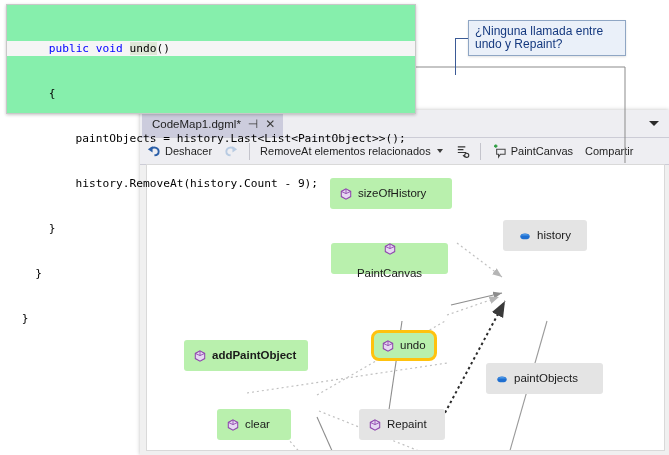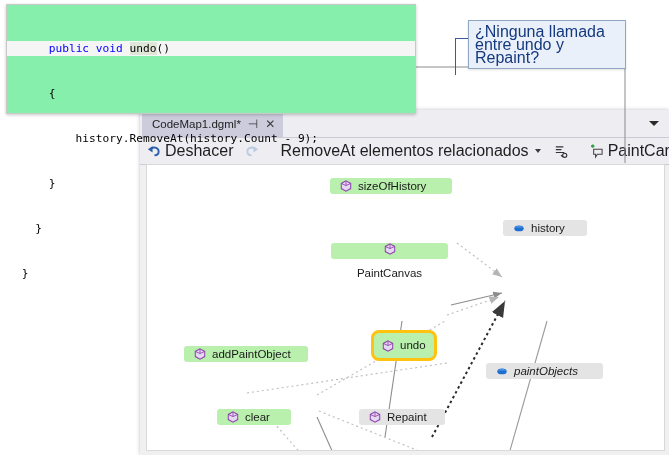--- a/index.html
+++ b/index.html
@@ -30,21 +30,21 @@
   .ident-hl{background:#dfe8d8;}
   .caret{
     display:inline-block;width:0;border-left:1px solid #000;
     height:11px;vertical-align:-2px;margin-right:-1px;
   }
 
   
   #callout{
     position:absolute;left:468px;top:20px;width:144px;
     background:#eaf0f9;border:1px solid #8fa6c4;
-    color:#15397f;font-size:16px;line-height:13px;
+    color:#15397f;font-size:12px;line-height:13px;
     padding:4px 6px;z-index:40;
     box-shadow:0 1px 2px rgba(0,0,0,.12);
   }
   #callout-leader{
     position:absolute;left:455px;top:38px;width:14px;height:36px;
     border-left:1px solid #3b5a96;border-top:1px solid #3b5a96;
     z-index:39;
   }
 
   
@@ -71,21 +71,21 @@
     display:flex;align-items:center;justify-content:center;
   }
   #tab-overflow .chev{
     width:0;height:0;border-left:5px solid transparent;
     border-right:5px solid transparent;border-top:5px solid #2b2b2b;
   }
 
   #toolbar{
     position:relative;height:26px;background:#eeeef2;
     border-bottom:1px solid #ccccd6;
-    display:flex;align-items:center;font-size:16px;color:#1e1e1e;
+    display:flex;align-items:center;font-size:11px;color:#1e1e1e;
   }
   .tb-item{
     display:flex;align-items:center;gap:4px;height:22px;
     padding:0 5px;margin:0 1px;white-space:nowrap;
   }
   .tb-sep{width:1px;height:17px;background:#c4c4cc;margin:0 4px;}
   .caret-dn{
     width:0;height:0;border-left:3.5px solid transparent;
     border-right:3.5px solid transparent;border-top:4px solid #3c3c3c;
     margin-left:2px;
@@ -95,21 +95,21 @@
   
   #canvas{
     position:absolute;left:6px;top:54px;width:517px;height:285px;
     background:#ffffff;border:1px solid #d9d9d9;overflow:hidden;
   }
   #svg-edges{position:absolute;left:0;top:0;width:517px;height:285px;}
 
   
   .node{
     position:absolute;display:flex;align-items:center;gap:6px;
-    padding:0 10px;height:16px;font-size:11.5px;color:#1a1a1a;
+    padding:0 10px;height:31px;font-size:11.5px;color:#1a1a1a;
     border-radius:3px;white-space:nowrap;z-index:5;
   }
   .node.method{background:#b9f0ad;}
   .node.field{background:#e4e4e4;}
   .node.selected{
     background:#b9f0ad;border:3px solid #ffc20e;border-radius:8px;
     height:25px;padding:0 8px;box-sizing:content-box;
   }
   .nlabel{line-height:25px;}
 
@@ -119,20 +119,21 @@
     background:rgba(0,0,0,.10);z-index:19;
   }
 </style>
 </head>
 <body>
 
 <div id="code-window">
   <div id="code-lines">
     <div class="cline hl">     <span class="kw">public</span> <span class="kw">void</span> <span class="caret"></span><span class="ident-hl">undo</span>()</div>
     <div class="cline">     {</div>
+    <div class="cline">         paintObjects = history.Last&lt;List&lt;PaintObject&gt;&gt;();</div>
     <div class="cline">         history.RemoveAt(history.Count - 9);</div>
     <div class="cline">     }</div>
     <div class="cline">   }</div>
     <div class="cline"> }</div>
   </div>
 </div>
 
 <svg style="position:absolute;left:0;top:0;width:669px;height:455px;z-index:25;pointer-events:none;">
 
   <path d="M 260,67 L 625,67 L 625,163" fill="none" stroke="#8b8b8b" stroke-width="1"></path>
@@ -257,21 +258,21 @@
 
   <div class="node method" style="left: 183px; top: 13px; width: 102px;">
         <span style="display: inline-flex;">
           <svg width="12" height="12" viewBox="0 0 14 14">
             <path d="M7 1 L12.5 4 L12.5 10 L7 13 L1.5 10 L1.5 4 Z" fill="#e6d8f2" stroke="#8e44ad" stroke-width="1.2"></path>
             <path d="M7 1 L7 6.5 M7 6.5 L1.5 4 M7 6.5 L12.5 4" stroke="#8e44ad" stroke-width="1"></path>
           </svg>
         </span>
         <span class="nlabel">sizeOfHistory</span>
       </div>
-      <div class="node field" style="left: 356px; top: 55px; width: 64px;">
+      <div class="node field" style="left: 356px; top: 55px; width: 64px; justify-content: center;">
         <span style="display: inline-flex;">
           <svg width="12" height="12" viewBox="0 0 14 14">
             <ellipse cx="7" cy="7.5" rx="5.5" ry="3.4" fill="#1f6fd0"></ellipse>
             <path d="M1.8 6.4 Q7 2.2 12.2 6.4" fill="#4a97e8"></path>
           </svg>
         </span>
         <span class="nlabel">history</span>
       </div>
       <div class="node method" style="left: 184px; top: 78px; width: 97px; flex-direction: column;">
         <span style="display: inline-flex;">
@@ -284,30 +285,30 @@
       </div>
       <div class="node selected" style="left: 224px; top: 165px; width: 44px;">
         <span style="display: inline-flex;">
           <svg width="12" height="12" viewBox="0 0 14 14">
             <path d="M7 1 L12.5 4 L12.5 10 L7 13 L1.5 10 L1.5 4 Z" fill="#e6d8f2" stroke="#8e44ad" stroke-width="1.2"></path>
             <path d="M7 1 L7 6.5 M7 6.5 L1.5 4 M7 6.5 L12.5 4" stroke="#8e44ad" stroke-width="1"></path>
           </svg>
         </span>
         <span class="nlabel">undo</span>
       </div>
-      <div class="node method" style="left: 37px; top: 181px; width: 104px;">
+      <div class="node method" style="left: 37px; top: 175px; width: 104px; font-weight: bold;">
         <span style="display: inline-flex;">
           <svg width="12" height="12" viewBox="0 0 14 14">
             <path d="M7 1 L12.5 4 L12.5 10 L7 13 L1.5 10 L1.5 4 Z" fill="#e6d8f2" stroke="#8e44ad" stroke-width="1.2"></path>
             <path d="M7 1 L7 6.5 M7 6.5 L1.5 4 M7 6.5 L12.5 4" stroke="#8e44ad" stroke-width="1"></path>
           </svg>
         </span>
         <span class="nlabel">addPaintObject</span>
       </div>
-      <div class="node field" style="left: 339px; top: 198px; width: 97px; font-style: italic;">
+      <div class="node field" style="left: 339px; top: 198px; width: 97px;">
         <span style="display: inline-flex;">
           <svg width="12" height="12" viewBox="0 0 14 14">
             <ellipse cx="7" cy="7.5" rx="5.5" ry="3.4" fill="#1f6fd0"></ellipse>
             <path d="M1.8 6.4 Q7 2.2 12.2 6.4" fill="#4a97e8"></path>
           </svg>
         </span>
         <span class="nlabel">paintObjects</span>
       </div>
       <div class="node field" style="left: 212px; top: 244px; width: 66px;">
         <span style="display: inline-flex;">

